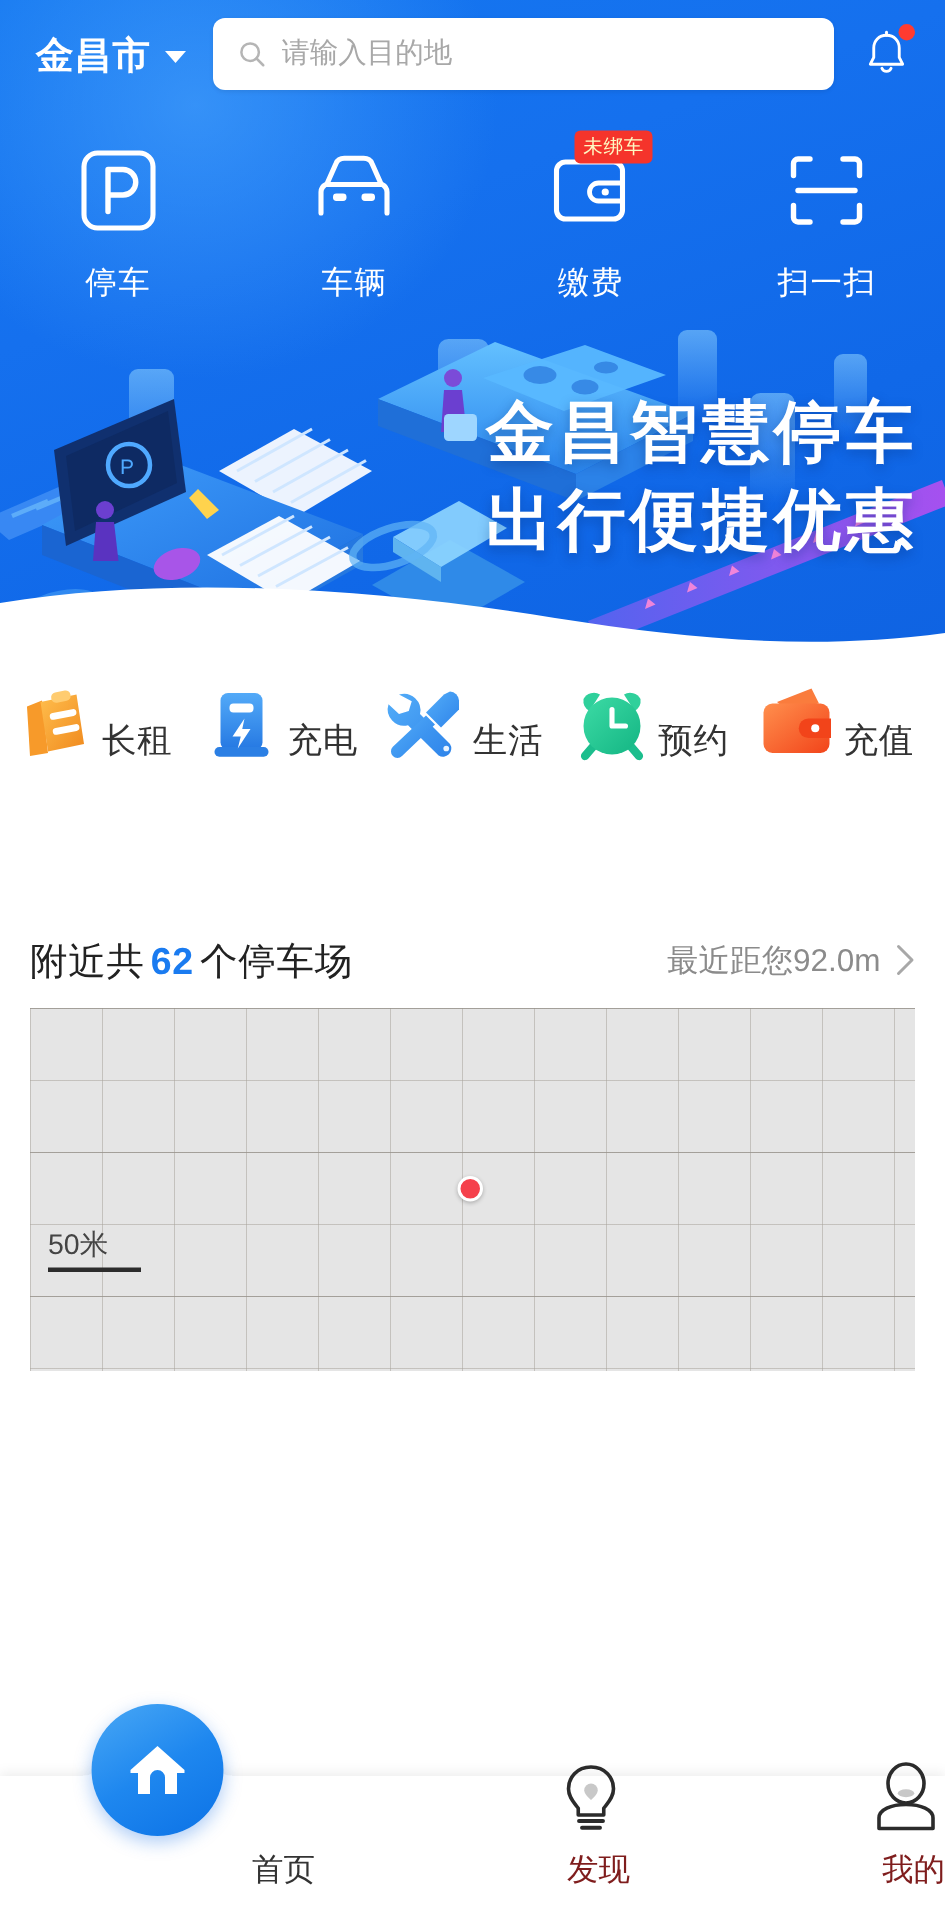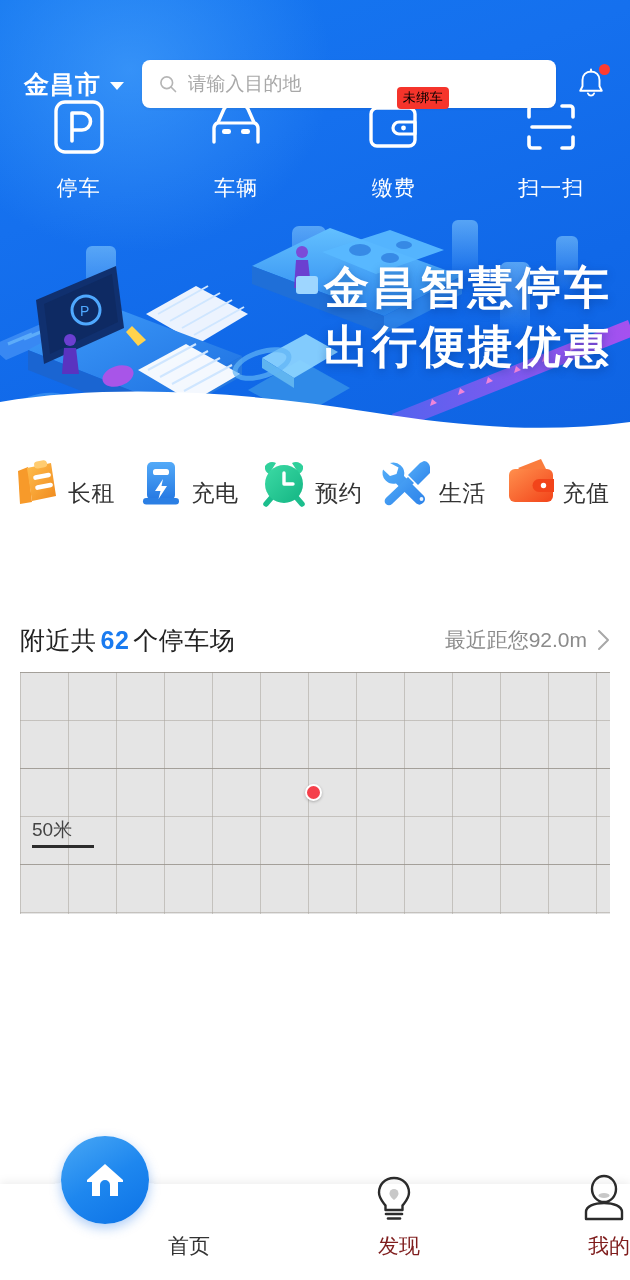--- a/index.html
+++ b/index.html
@@ -29,21 +29,20 @@
     background:radial-gradient(ellipse at center, rgba(80,170,255,.55), rgba(80,170,255,0) 68%);
   }
 
   
   .topbar {
     position:absolute; top:0; left:0;
     width:630px; height:72px;
     display:flex; align-items:center;
     padding:0 16px;
     z-index:8;
-    margin-top:48px;
   }
   .city {
     display:flex; align-items:center;
     color:#ffffff; font-size:25px; font-weight:bold;
     letter-spacing:.5px;
     margin-left:8px;
     white-space:nowrap;
   }
   .city-caret {
     width:0; height:0;
@@ -92,23 +91,23 @@
     position:relative;
   }
   .qn-icon { width:62px; height:62px; position:relative; }
   .qn-label {
     margin-top:16px;
     color:#ffffff; font-size:21px;
     letter-spacing:1px;
   }
   .qn-badge {
     position:absolute;
-    top:-9px; left:34px;
+    top:-9px; left:20px;
     background:#f5342b;
-    color:#000000;
+    color:#fef9c3;
     font-size:13px;
     line-height:1;
     padding:4px 6px 5px 6px;
     border-radius:4px;
     white-space:nowrap;
     letter-spacing:.5px;
   }
 
   
   .banner {
@@ -487,55 +486,55 @@
         <rect x="13" y="46" width="36" height="6.5" rx="3.2" fill="#2b7fe4"></rect>
         <rect x="23" y="17" width="16" height="6" rx="2.6" fill="#ffffff"></rect>
         <path d="M33 27 L25 39 L30.5 39 L28.5 47 L37 34 L31.5 34 Z" fill="#ffffff"></path>
       </svg>
       <div class="sv-label">充电</div>
     </div>
 
     <div class="sv-item">
       <svg class="sv-icon" viewBox="0 0 62 62">
         <defs>
+          <linearGradient id="gTool" x1="0" y1="0" x2="1" y2="1">
+            <stop offset="0" stop-color="#54aef9"></stop>
+              <stop offset="1" stop-color="#2e84ea"></stop>
+          </linearGradient>
+        </defs>
+
+        <g fill="url(#gTool)">
+          <path d="M13 11 a11 11 0 0 1 14 13 L47 44 a5.5 5.5 0 0 1 -7.6 7.6 L19 31.5 A11 11 0 0 1 6 17.5 L13 24 L19.5 22 L21.5 15.5 Z"></path>
+        </g>
+
+        <g fill="url(#gTool)">
+          <path d="M47 9 a6.5 6.5 0 0 1 6 6 L53 21 L41 33 L31 23 L43 11 Z" transform="rotate(0 42 20)"></path>
+          <path d="M31 25 L37 31 L15 52 a4.3 4.3 0 0 1 -6.1 -6.1 Z"></path>
+        </g>
+        <circle cx="44.5" cy="47" r="1.9" fill="#e8f3ff"></circle>
+      </svg>
+      <div class="sv-label">生活</div>
+    </div>
+
+    <div class="sv-item">
+      <svg class="sv-icon" viewBox="0 0 62 62">
+        <defs>
           <linearGradient id="gAlm" x1="0" y1="0" x2="1" y2="1">
             <stop offset="0" stop-color="#3ddba5"></stop>
               <stop offset="1" stop-color="#13b583"></stop>
           </linearGradient>
         </defs>
         <path d="M12 14 a8 8 0 0 1 11 -3 L16 22 a8 8 0 0 1 -4 -8 Z" fill="#2fd09b"></path>
         <path d="M50 14 a8 8 0 0 0 -11 -3 L46 22 a8 8 0 0 0 4 -8 Z" fill="#2fd09b"></path>
         <path d="M19 45 L13 52" stroke="#1cbe8d" stroke-width="5.5" stroke-linecap="round"></path>
         <path d="M43 45 L49 52" stroke="#1cbe8d" stroke-width="5.5" stroke-linecap="round"></path>
         <circle cx="31" cy="32" r="19" fill="url(#gAlm)"></circle>
         <path d="M31 21 L31 32 L40 32" fill="none" stroke="#ffffff" stroke-width="3.4" stroke-linecap="round" stroke-linejoin="round"></path>
       </svg>
       <div class="sv-label">预约</div>
-    </div>
-
-    <div class="sv-item">
-      <svg class="sv-icon" viewBox="0 0 62 62">
-        <defs>
-          <linearGradient id="gTool" x1="0" y1="0" x2="1" y2="1">
-            <stop offset="0" stop-color="#54aef9"></stop>
-              <stop offset="1" stop-color="#2e84ea"></stop>
-          </linearGradient>
-        </defs>
-
-        <g fill="url(#gTool)">
-          <path d="M13 11 a11 11 0 0 1 14 13 L47 44 a5.5 5.5 0 0 1 -7.6 7.6 L19 31.5 A11 11 0 0 1 6 17.5 L13 24 L19.5 22 L21.5 15.5 Z"></path>
-        </g>
-
-        <g fill="url(#gTool)">
-          <path d="M47 9 a6.5 6.5 0 0 1 6 6 L53 21 L41 33 L31 23 L43 11 Z" transform="rotate(0 42 20)"></path>
-          <path d="M31 25 L37 31 L15 52 a4.3 4.3 0 0 1 -6.1 -6.1 Z"></path>
-        </g>
-        <circle cx="44.5" cy="47" r="1.9" fill="#e8f3ff"></circle>
-      </svg>
-      <div class="sv-label">生活</div>
     </div>
 
     <div class="sv-item">
       <svg class="sv-icon" viewBox="0 0 62 62">
         <defs>
           <linearGradient id="gWal" x1="0" y1="0" x2="1" y2="1">
             <stop offset="0" stop-color="#ff8f4d"></stop>
               <stop offset="1" stop-color="#f2441a"></stop>
           </linearGradient>
         </defs>

